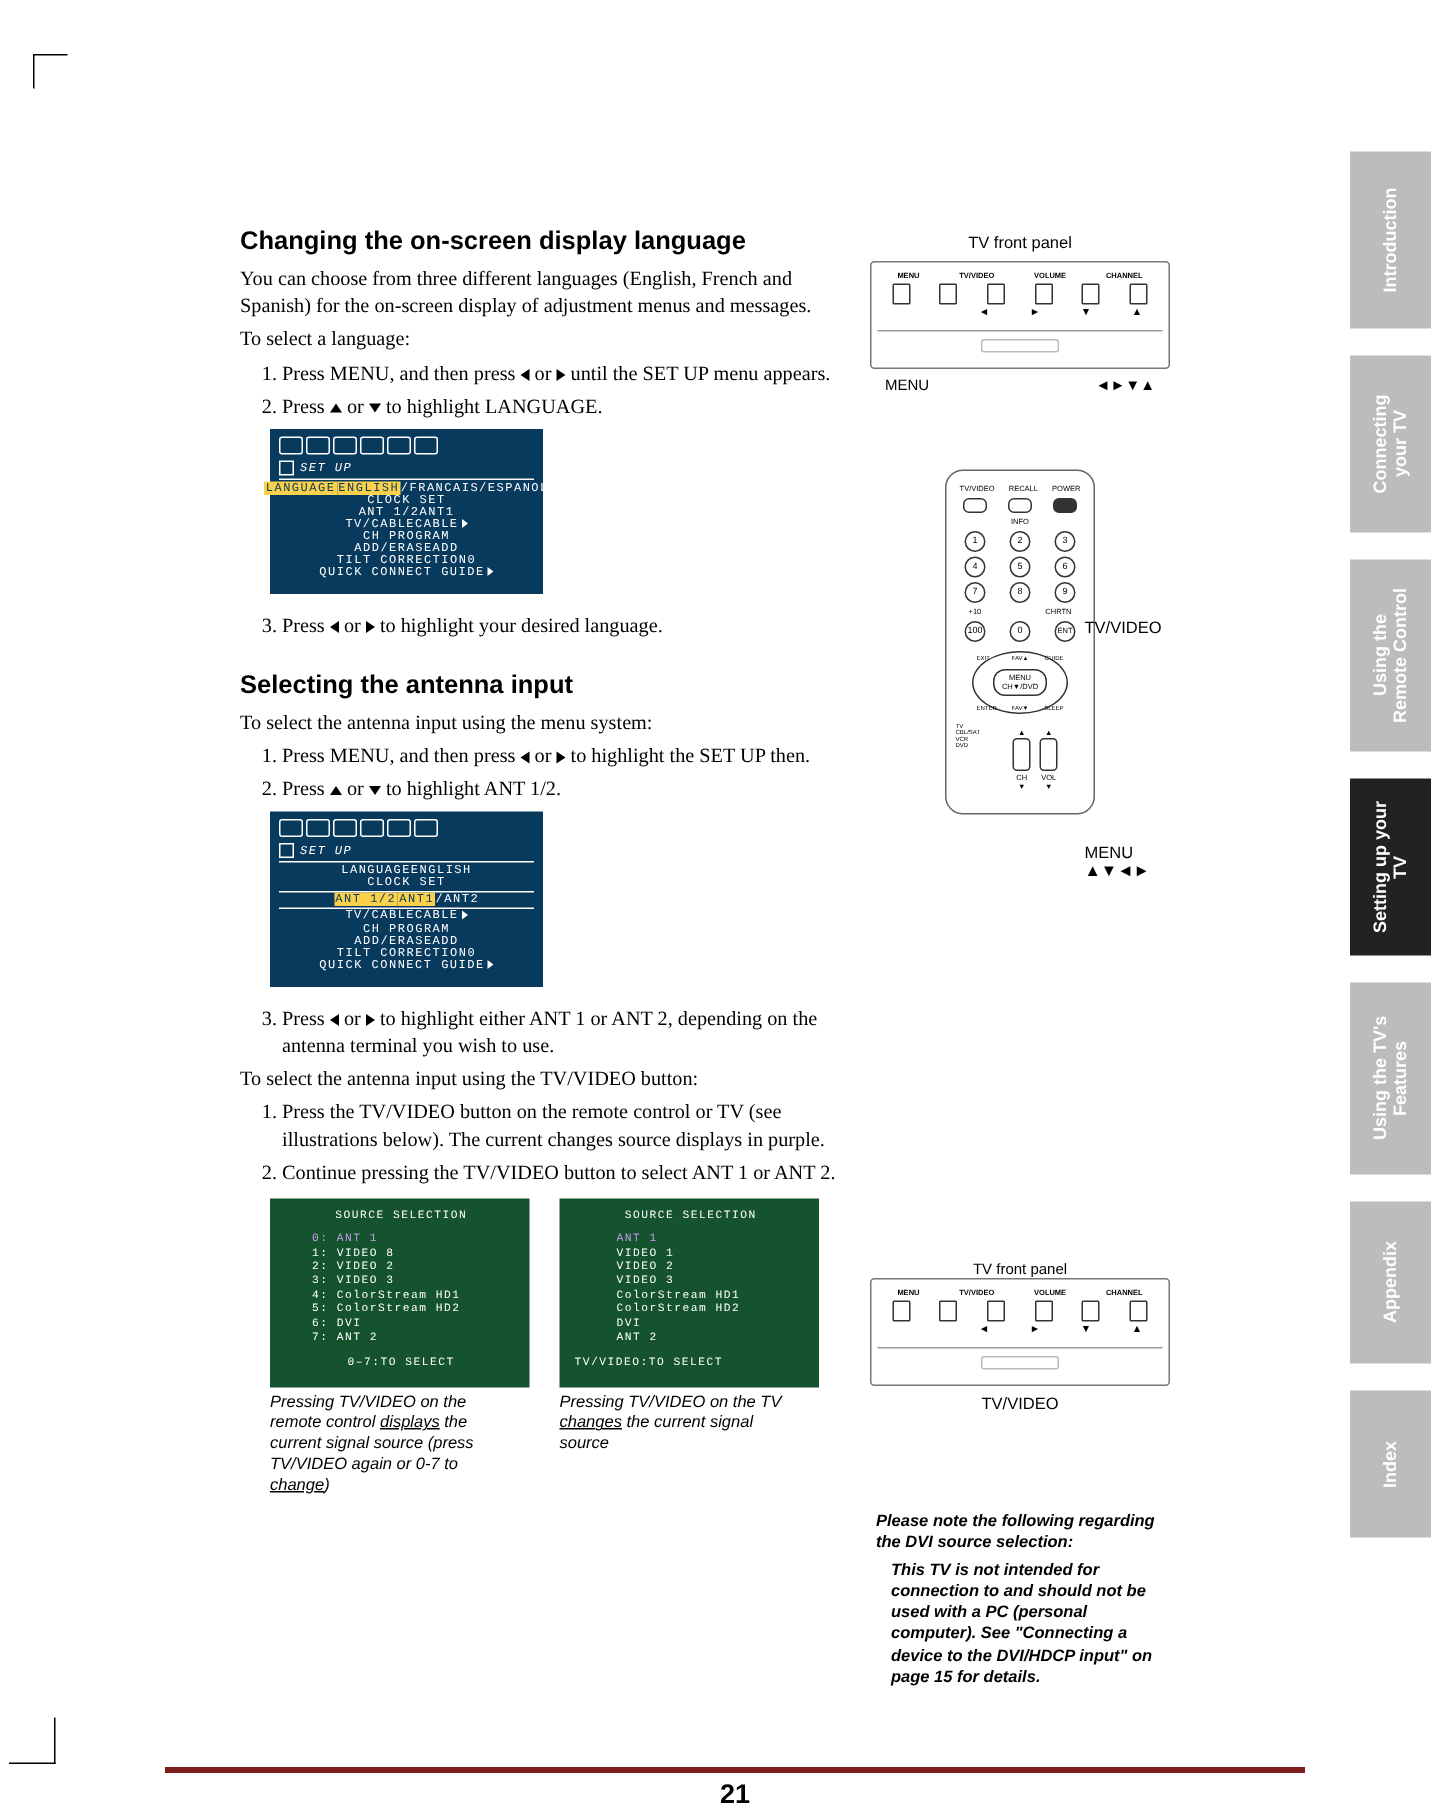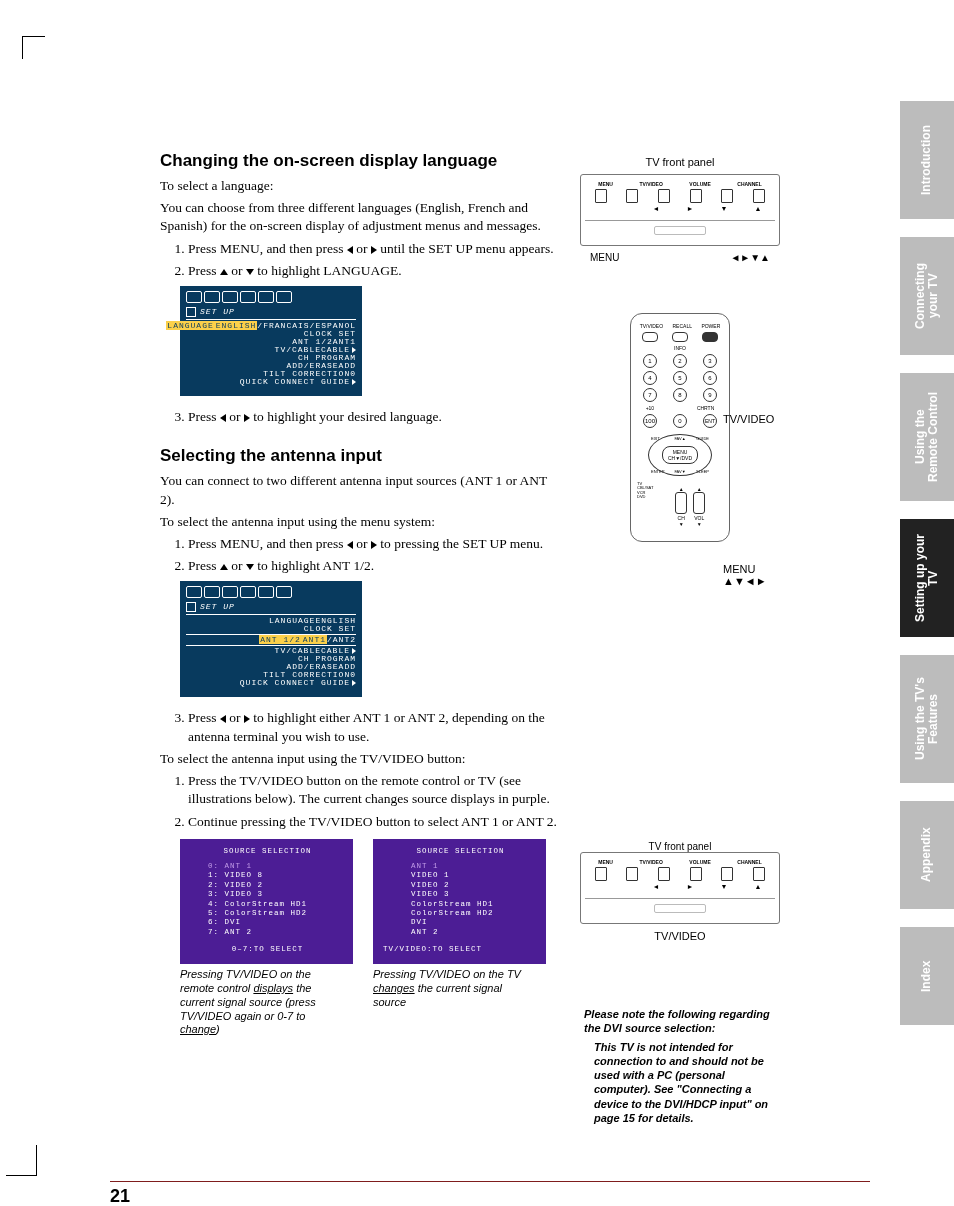--- a/index.html
+++ b/index.html
@@ -56,25 +56,25 @@
   }
   .osd .row-icons { display:flex; gap:2px; margin-bottom:4px; }
   .osd .row-icons span {
     display:inline-block; width:14px; height:10px; border:1px solid #fff; border-radius:2px;
   }
   .osd .setup-hdr { margin:4px 0 2px 0;font-style:italic; }
   .osd .setup-hdr span.icon {display:inline-block; width:8px; height:8px; border:1px solid #fff; vertical-align:middle; margin-right:4px;}
   .osd .grid {
     display:flex; flex-direction:column; gap:0px;
   }
-  .osd .grid .r { display:flex; justify-content:flex-end; }
+  .osd .grid .r { display:flex; justify-content:center; }
   .osd .hl { background:#fbd04a; color:#083a5e; padding:0 1px; }
   .osd .tri { display:inline-block; width:0; height:0; border-top:3px solid transparent; border-bottom:3px solid transparent; border-left:4px solid #fff; vertical-align:middle; margin-left:2px;}
   .source-box {
-    background: #4c1d95;
+    background: #14532d;
     color: #fff;
     font-family: "Courier New", monospace;
     font-size: 7.5px;
     letter-spacing: 1px;
     padding: 8px 8px 10px 10px;
     width: 155px;
     line-height: 1.25;
   }
   .source-caption {
     font-style: italic;
@@ -182,24 +182,24 @@
   }
   .tab.gray { background:#bcbcbc; color:#fff; }
   .tab.active { background:#222; color:#fff; }
   .page-num {
     position:absolute;
     bottom:40px;
     right:80px;
     font-family: Arial, sans-serif;
     font-weight:bold;
     font-size:18px;
-    border-top:1px solid #7f1d1d;
+    border-top:4px solid #7f1d1d;
     padding-top:4px;
     width:760px;
-    text-align:left;
+    text-align:center;
     left:110px;
   }
   .crop-in {
     position:absolute;
     left:22px; top:36px;
     width:22px; height:22px;
     border-left:1px solid #000;
     border-top:1px solid #000;
   }
   .crop-out {
@@ -219,22 +219,22 @@
 <body>
 
 <div class="crop-in"></div>
 <div class="crop-out"></div>
 
 <div class="page">
 
   <div class="content-col">
 
     <h2>Changing the on-screen display language</h2>
+    <p>You can choose from three different languages (English, French and Spanish) for the on-screen display of adjustment menus and messages.</p>
     <p>To select a language:</p>
-    <p>You can choose from three different languages (English, French and Spanish) for the on-screen display of adjustment menus and messages.</p>
     <ol>
       <li>
         <span>Press MENU, and then press </span><span class="tri-l"></span><span> or </span><span class="tri-r"></span><span> until the SET UP menu appears.</span>
       </li>
       <li>
         <span>Press </span><span class="tri-u"></span><span> or </span><span class="tri-d"></span><span> to highlight LANGUAGE.</span>
       </li>
     </ol>
 
     <div class="osd">
@@ -284,25 +284,24 @@
       </div>
     </div>
 
     <ol start="3">
       <li>
         <span>Press </span><span class="tri-l"></span><span> or </span><span class="tri-r"></span><span> to highlight your desired language.</span>
       </li>
     </ol>
 
     <h2>Selecting the antenna input</h2>
-    <p>You can connect to two different antenna input sources (ANT 1 or ANT 2).</p>
     <p>To select the antenna input using the menu system:</p>
     <ol>
       <li>
-        <span>Press MENU, and then press </span><span class="tri-l"></span><span> or </span><span class="tri-r"></span><span> to pressing the SET UP menu.</span>
+        <span>Press MENU, and then press </span><span class="tri-l"></span><span> or </span><span class="tri-r"></span><span> to highlight the SET UP then.</span>
       </li>
       <li>
         <span>Press </span><span class="tri-u"></span><span> or </span><span class="tri-d"></span><span> to highlight ANT 1/2.</span>
       </li>
     </ol>
 
     <div class="osd">
       <div class="row-icons">
           <span></span>
           <span></span>

